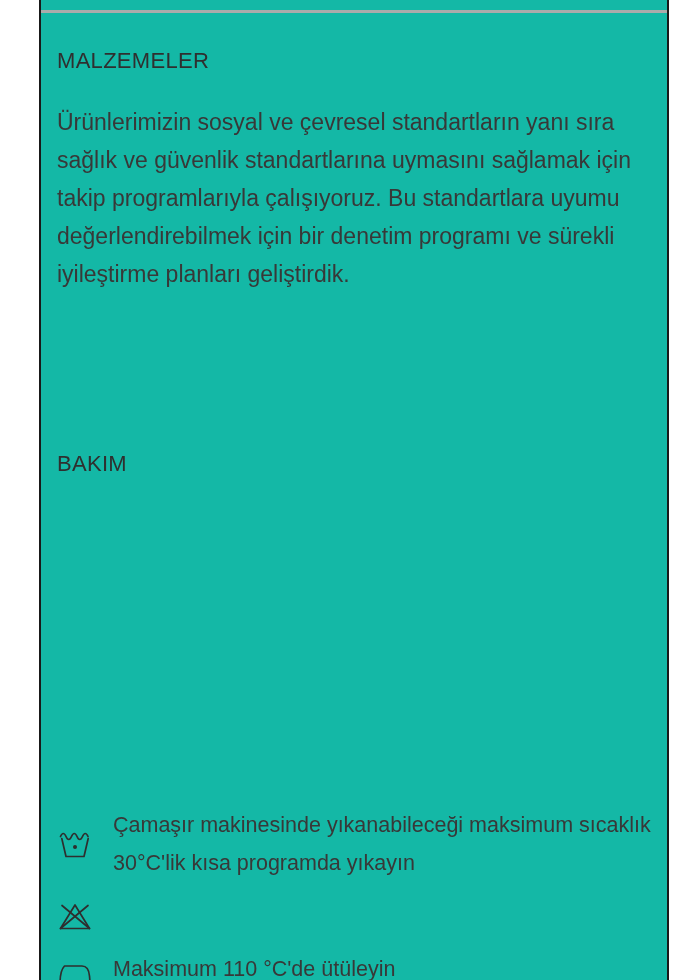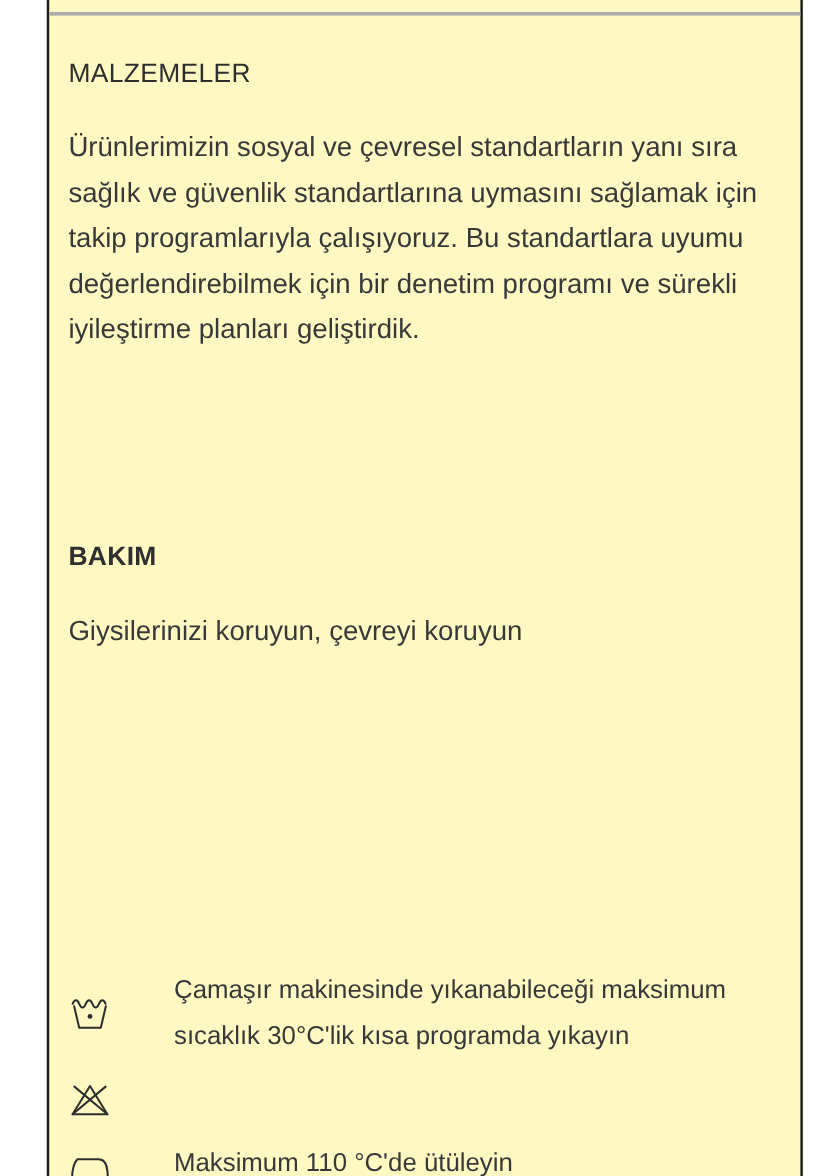--- a/index.html
+++ b/index.html
@@ -13,21 +13,21 @@
   }
   .panel {
     position: absolute;
     left: 39px;
     top: 0;
     width: 630px;
     height: 980px;
     box-sizing: border-box;
     border-left: 2px solid #191919;
     border-right: 2px solid #191919;
-    background: #fef9c3;
+    background: #14b8a6;
   }
   .top-divider {
     position: absolute;
     left: 0;
     right: 0;
     top: 10px;
     height: 3px;
     background: #ababab;
   }
   .content {
@@ -39,21 +39,21 @@
   }
   .content > * { position: absolute; left: 0; right: 0; margin: 0; }
 
   .sec-title {
     font-size: 22px;
     font-weight: 400;
     color: #2f2f2f;
     letter-spacing: 0.3px;
   }
   .t-materials { top: 48px; }
-  .t-care      { top: 451px; font-weight: bold; }
+  .t-care      { top: 451px; }
 
   .body-text {
     font-size: 23px;
     line-height: 38px;
     font-weight: 400;
     color: #383838;
   }
   .p-intro       { top: 103px; }
   .composition   { top: 316px; }
   .comp-part, .comp-value {
@@ -72,21 +72,20 @@
     line-height: 30px;
     color: #343434;
     text-decoration: underline;
     text-underline-offset: 4px;
   }
 
   .care-list { top: 806px; }
   .care-row {
     display: flex;
     align-items: center;
-    gap: 32px;
   }
   .care-row + .care-row { margin-top: 16px; }
   .care-icon {
     flex: 0 0 36px;
     width: 36px;
     height: 36px;
     margin-right: 20px;
   }
   .care-icon svg { display: block; width: 36px; height: 36px; }
   .care-icon svg path, .care-icon svg line, .care-icon svg polyline {
@@ -110,21 +109,20 @@
   <div class="top-divider"></div>
   <div class="content">
 
     <h2 class="sec-title t-materials">MALZEMELER</h2>
 
     <p class="body-text p-intro">Ürünlerimizin sosyal ve çevresel standartların yanı sıra sağlık ve güvenlik standartlarına uymasını sağlamak için takip programlarıyla çalışıyoruz. Bu standartlara uyumu değerlendirebilmek için bir denetim programı ve sürekli iyileştirme planları geliştirdik.</p>
 
 
     <h2 class="sec-title t-care">BAKIM</h2>
 
-    <p class="body-text care-subtitle">Giysilerinizi koruyun, çevreyi koruyun</p>
 
 
 
     <div class="care-list">
 
       <div class="care-row">
         <span class="care-icon">
           <svg viewBox="0 0 36 36" aria-hidden="true">
             <path d="M3.5,10.5 c1.7,-4 3.8,-4 5.5,0 c1.7,4 3.8,4 5.5,0 c1.7,-4 3.8,-4 5.5,0 c1.7,4 3.8,4 5.5,0 c1.7,-4 3.8,-4 5.5,0"></path>
             <path d="M4.8,12.5 L9,30.5 L27,30.5 L31.2,12.5"></path>

